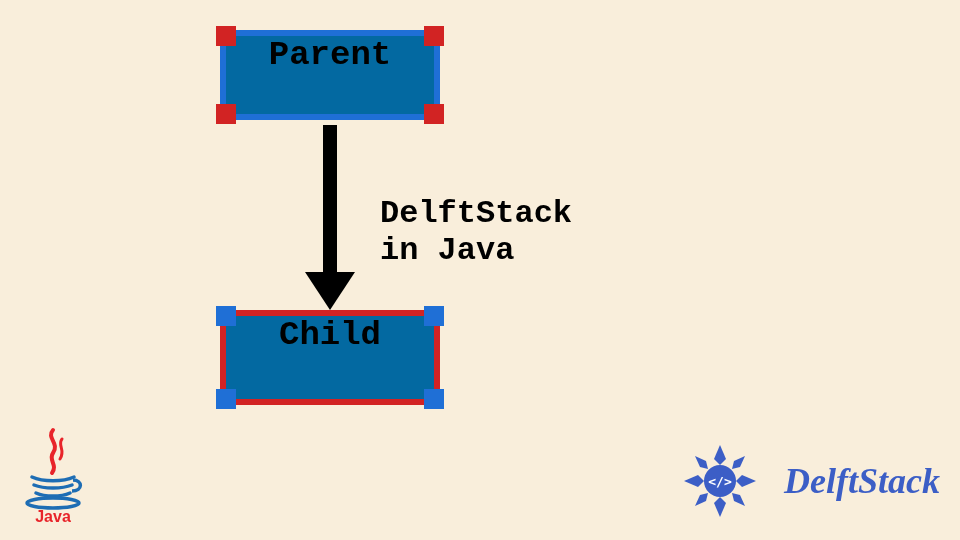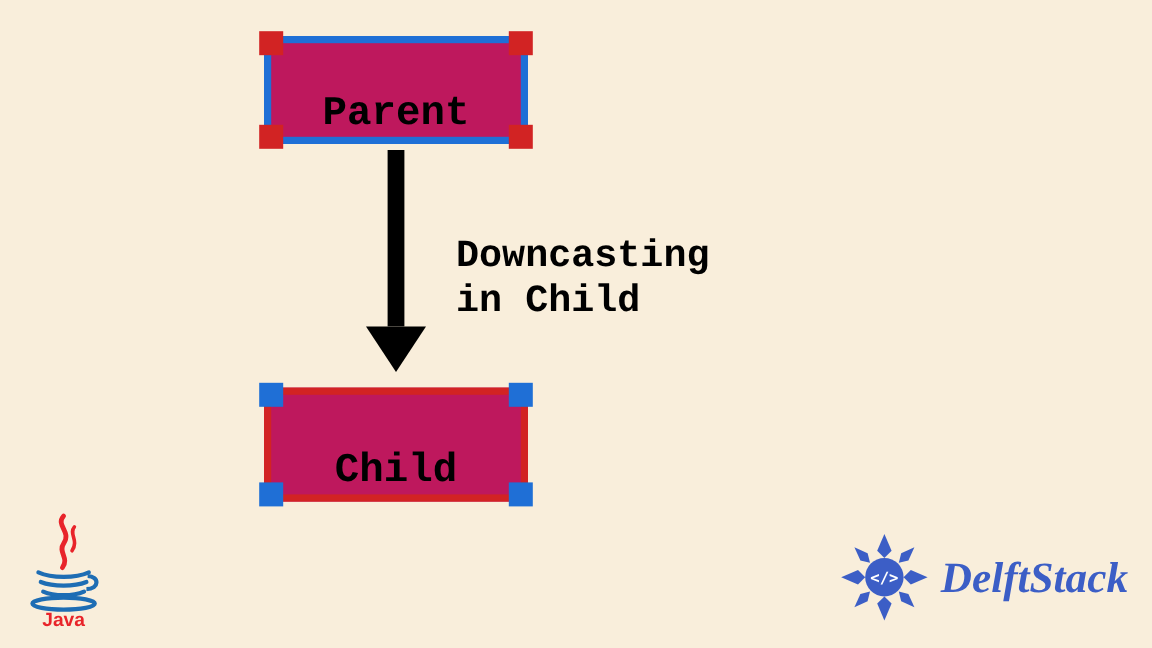--- a/index.html
+++ b/index.html
@@ -12,38 +12,38 @@
     overflow: hidden;
   }
   .diagram {
     position: absolute;
     left: 220px;
     top: 30px;
   }
   .node {
     position: absolute;
     border: 6px solid;
-    background: #be185d;
+    background: #0369a1;
     display: flex;
-    align-items: flex-end;
+    align-items: flex-start;
     justify-content: center;
     font-weight: bold;
     font-size: 34px;
     color: #000;
   }
   .node.parent {
     left: 0;
     top: 0;
     width: 220px;
     height: 90px;
     border-color: #1f6fd6;
   }
   .node.child {
     left: 0;
-    top: 293px;
+    top: 280px;
     width: 220px;
     height: 95px;
     border-color: #d22323;
   }
   
   .corner {
     position: absolute;
     width: 20px;
     height: 20px;
   }
@@ -109,41 +109,42 @@
   .delftstack-icon {
     width: 78px;
     height: 78px;
   }
   .delftstack-text {
     font-family: Georgia, 'Times New Roman', serif;
     font-style: italic;
     font-weight: bold;
     font-size: 36px;
     color: #3c5ec6;
+    margin-left: 17px;
   }
 </style>
 </head>
 <body>
 
 <div class="diagram">
 
   <div class="node parent">
     <span>Parent</span>
     <div class="corner c-tl"></div>
     <div class="corner c-tr"></div>
     <div class="corner c-bl"></div>
     <div class="corner c-br"></div>
   </div>
 
   <div class="arrow">
     <div class="arrow-shaft"></div>
     <div class="arrow-head"></div>
   </div>
 
-  <div class="label">Downcasting in Child</div>
+  <div class="label">DelftStack in Java</div>
 
   <div class="node child">
     <span>Child</span>
     <div class="corner c-tl"></div>
     <div class="corner c-tr"></div>
     <div class="corner c-bl"></div>
     <div class="corner c-br"></div>
   </div>
 
 </div>

